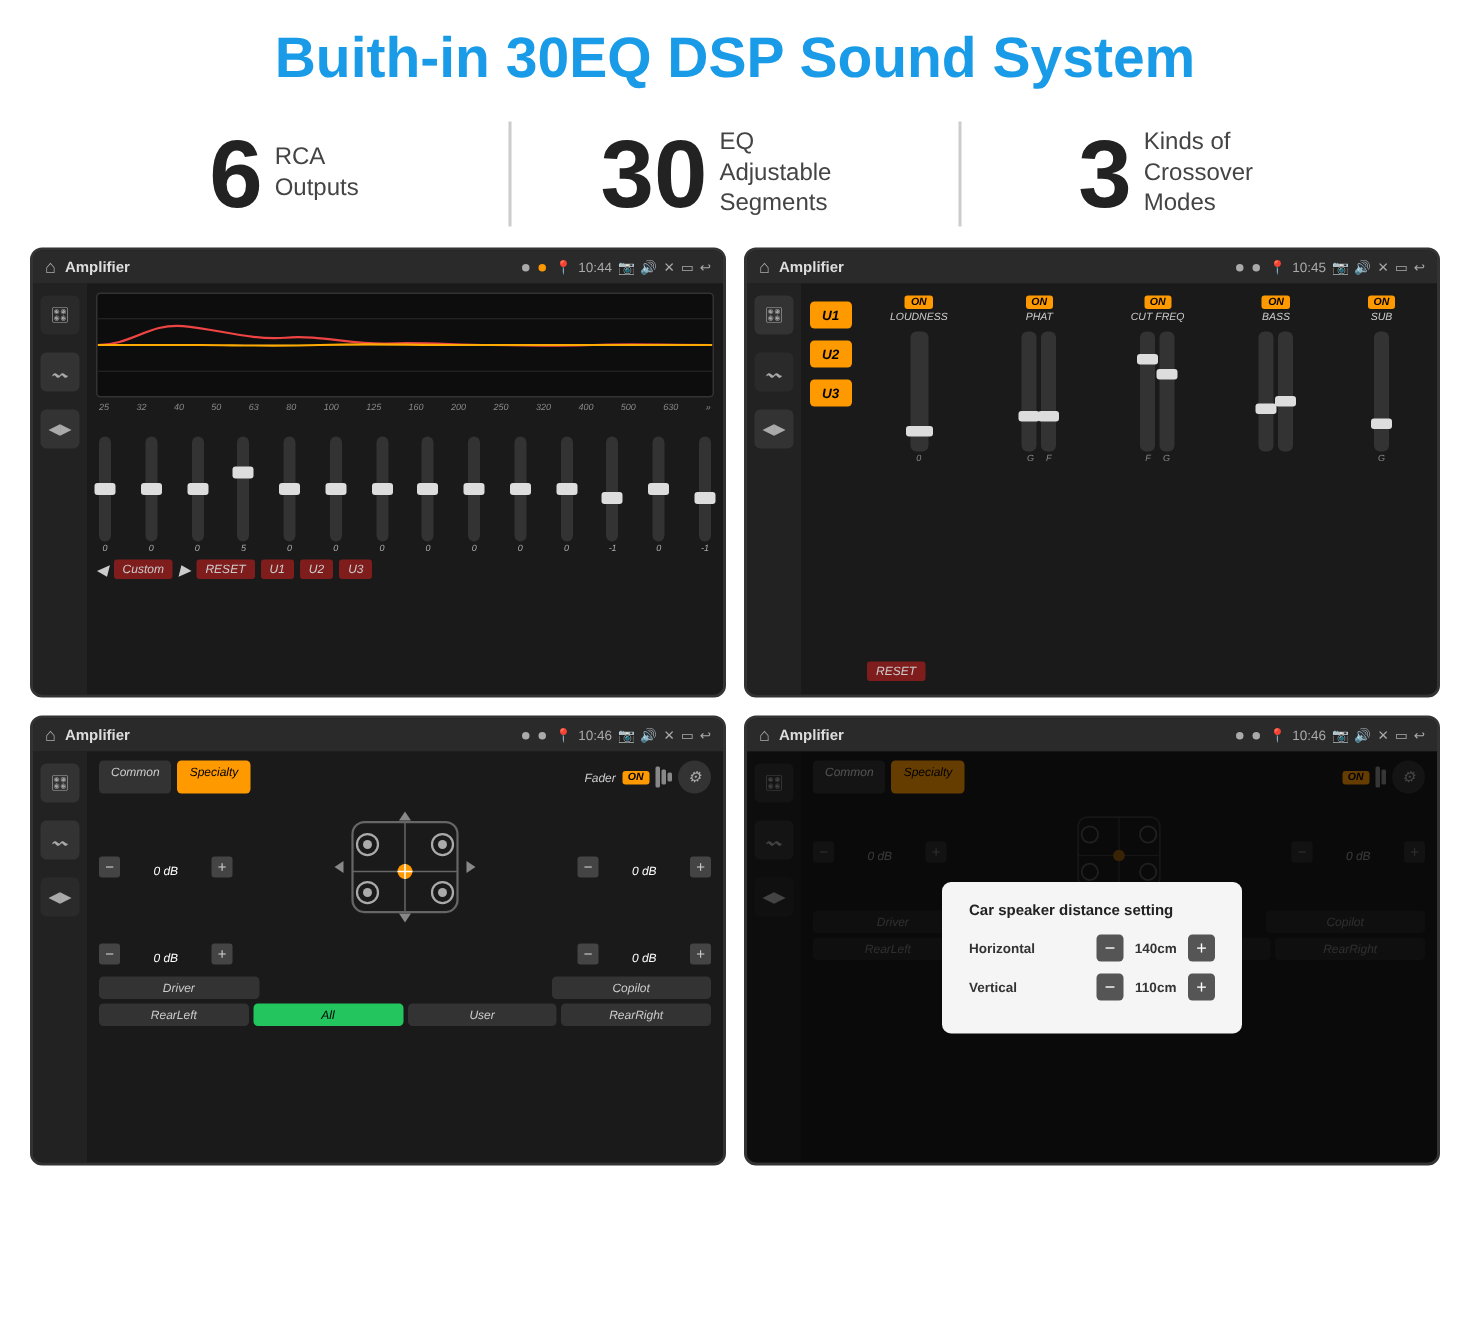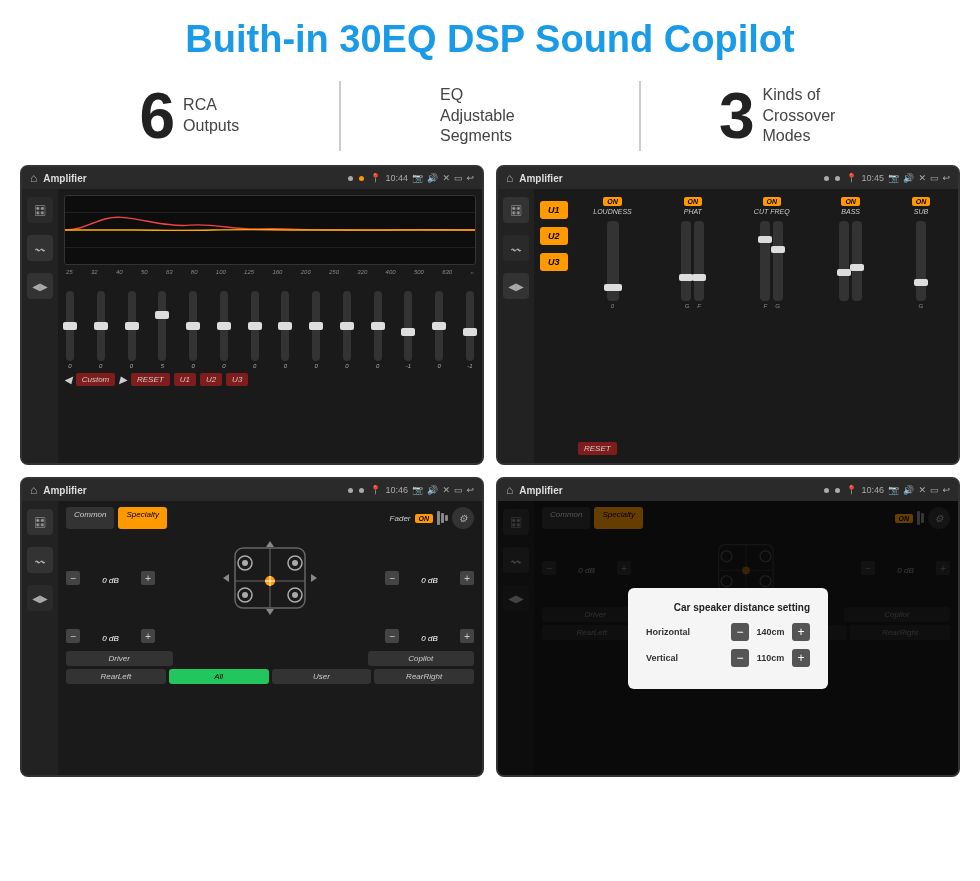--- a/index.html
+++ b/index.html
@@ -271,21 +271,21 @@
       background: #f5f5f5;
       border-radius: 6px;
       padding: 14px 18px;
       width: 200px;
     }
 
     .dialog-title {
       font-size: 10px;
       font-weight: bold;
       color: #222;
-      text-align: right;
+      text-align: left;
       margin-bottom: 10px;
     }
 
     .dialog-row {
       display: flex;
       align-items: center;
       justify-content: space-between;
       margin-bottom: 8px;
     }
 
@@ -334,29 +334,30 @@
       margin-top: 8px;
     }
 
     
     .eq-line-red { stroke: #e44; fill: none; stroke-width: 1.5; }
     .eq-line-yellow { stroke: #fa0; fill: none; stroke-width: 1.5; }
   </style>
 </head>
 <body>
 
-<h1 class="page-title">Buith-in 30EQ DSP Sound Copilot</h1>
+<h1 class="page-title">Buith-in 30EQ DSP Sound System</h1>
 
 <div class="stats-row">
   <div class="stat-item">
     <span class="stat-number">6</span>
     <span class="stat-text">RCA<br>Outputs</span>
   </div>
   <div class="stat-divider"></div>
   <div class="stat-item">
+    <span class="stat-number">30</span>
     <span class="stat-text">EQ Adjustable<br>Segments</span>
   </div>
   <div class="stat-divider"></div>
   <div class="stat-item">
     <span class="stat-number">3</span>
     <span class="stat-text">Kinds of<br>Crossover Modes</span>
   </div>
 </div>
 
 <div class="screens-grid">

